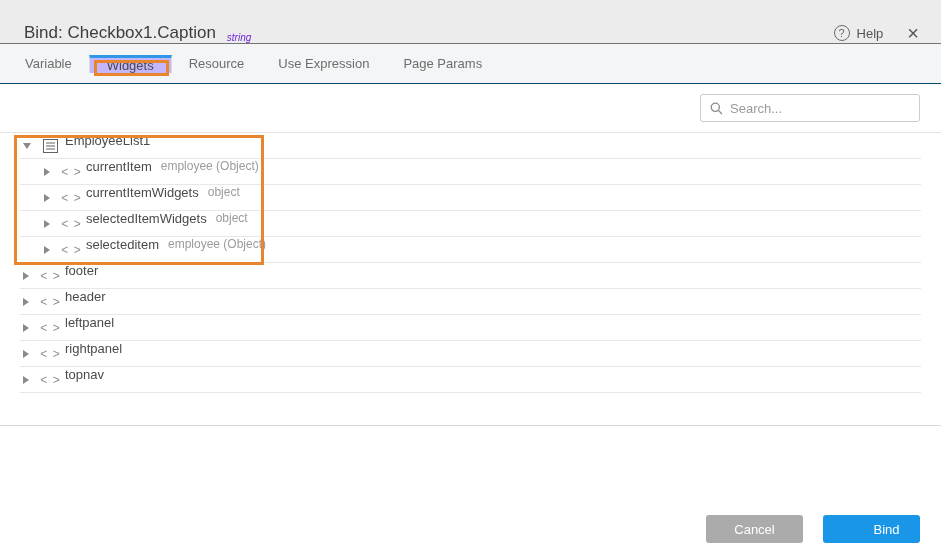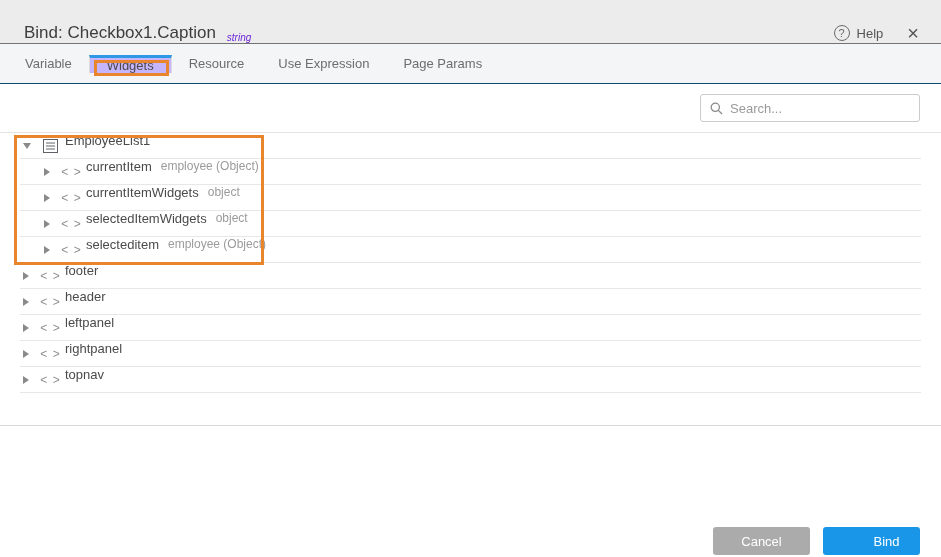--- a/index.html
+++ b/index.html
@@ -80,21 +80,21 @@
   .node-label{font-size:13px;color:#4a4a4a;}
   .node-type{font-size:12px;color:#9b9b9b;margin-left:9px;}
   .tree-annotation{
     position:absolute;left:14px;top:2px;width:250px;height:130px;
     border:3px solid var(--orange);pointer-events:none;z-index:5;
   }
   
   .tree-gap{height:32px;}
   .full-divider{height:1px;background:#d9d9d9;}
   .footer-bar{position:relative;height:131px;}
-  .footer-buttons{position:absolute;right:21px;bottom:2px;display:flex;}
+  .footer-buttons{position:absolute;right:21px;bottom:14px;display:flex;gap:7px;}
   .btn{
     min-width:97px;height:28px;border:none;border-radius:3px;color:#ffffff;
     font-size:13px;font-family:"Liberation Sans","DejaVu Sans",sans-serif;cursor:pointer;
   }
   .btn-cancel{background:var(--cancel);}
   .btn-bind{background:var(--blue);margin-left:13px;padding-left:30px;}
 </style>
 </head>
 <body>
 

